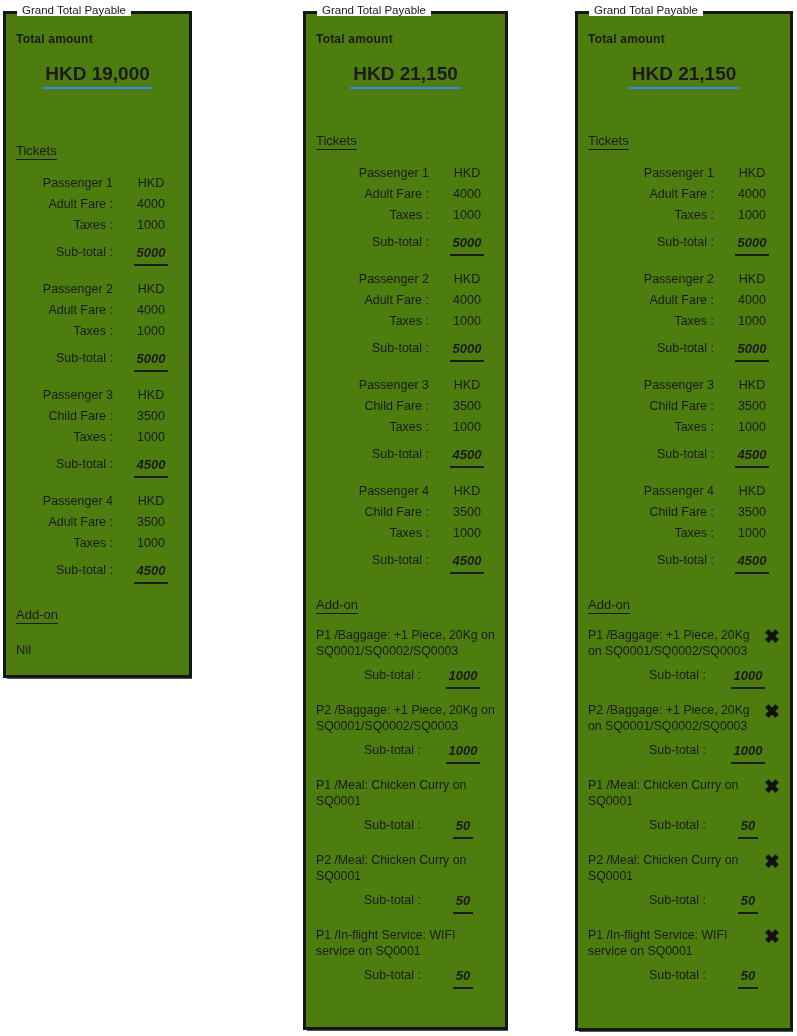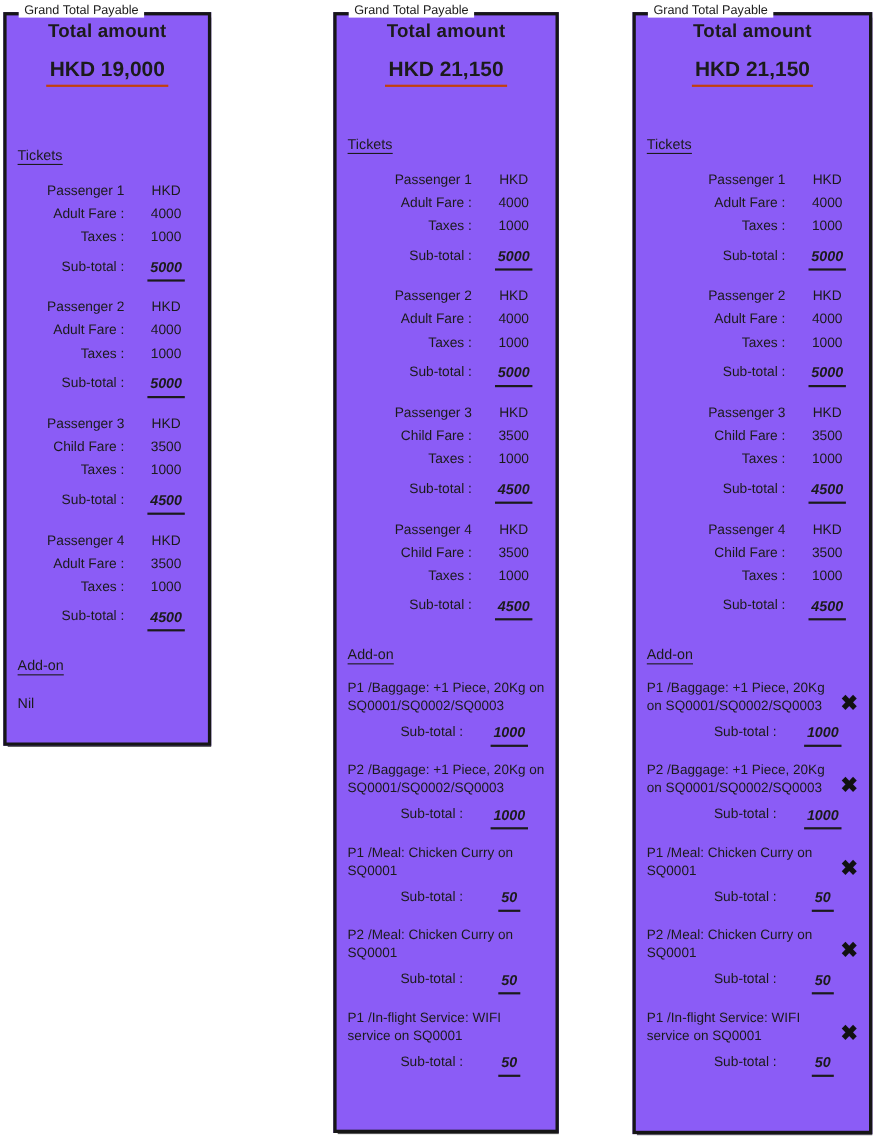--- a/index.html
+++ b/index.html
@@ -1,45 +1,45 @@
 <!DOCTYPE html>
 <html><head>
 <meta charset="utf-8">
 <style>
   * { margin:0; padding:0; box-sizing:border-box; }
   html,body { width:797px; height:1036px; background:#fff; color:#1b1b1b;
     font-family:"Liberation Sans", sans-serif; position:relative; overflow:hidden; }
-  .panel { position:absolute; background:#8b5cf6; border:3px solid #161616;
+  .panel { position:absolute; background:#4d7c0f; border:3px solid #161616;
     box-shadow:2px 3px 0 -2px #555; padding:4px 10px 8px 10px; }
   .panel--first  { left:3px;   top:11px; width:189px; height:667px; }
   .panel--second { left:303px; top:11px; width:205px; height:1019px; }
   .panel--third  { left:575px; top:11px; width:218px; height:1020px; }
   .legend { position:absolute; top:-10px; left:11px; background:#fff;
     padding:0 5px; font-size:11.5px; white-space:nowrap; color:#1b1b1b; }
-  .panel-title { text-align:center; font-weight:700;
-    font-size:17px; letter-spacing:.2px; line-height:22px; }
+  .panel-title { margin-top:10px; text-align:left; font-weight:700;
+    font-size:12px; letter-spacing:.2px; line-height:22px; }
   .grand-total { margin-top:12px; text-align:center; font-weight:700;
     font-size:19px; line-height:24px; }
-  .grand-total .u { border-bottom:2px solid #c2410c; padding:0 3px 3px 3px; }
+  .grand-total .u { border-bottom:2px solid #3b82f6; padding:0 3px 3px 3px; }
   .section-head { font-size:13px; line-height:18px; }
   .section-head .u { border-bottom:1.5px solid #1b1b1b; padding-bottom:1px; }
   .tickets-head { margin-top:46px; }
   .panel--first .tickets-head { margin-top:56px; }
   .addon-head { margin-top:22px; }
   .pax { margin-top:13px; }
   .row { display:grid; grid-template-columns:1fr 56px; column-gap:10px;
     font-size:12.5px; line-height:21px; }
   .row .lbl { text-align:right; }
   .row .val { text-align:center; }
   .row.sub { margin-top:6px; }
   .subval { display:inline-block; font-weight:700; font-style:italic;
     font-size:13px; border-bottom:2px solid #1b1b1b; padding:0 3px 1px 3px; }
   .nil { margin-top:18px; font-size:13px; }
   .addon { margin-top:13px; }
-  .addon-line { display:flex; align-items:flex-end; gap:5px; }
+  .addon-line { display:flex; align-items:flex-start; gap:5px; }
   .addon-desc { flex:1; font-size:12.3px; line-height:16px; }
   .remove-btn { flex:0 0 auto; font-size:19px; font-weight:700; line-height:1;
     color:#111; cursor:pointer; user-select:none; }
   .addon .row { grid-template-columns:1fr 64px; }
 </style>
 </head>
 <body>
 
 <section class="panel panel--first">
   <span class="legend">Grand Total Payable</span>

